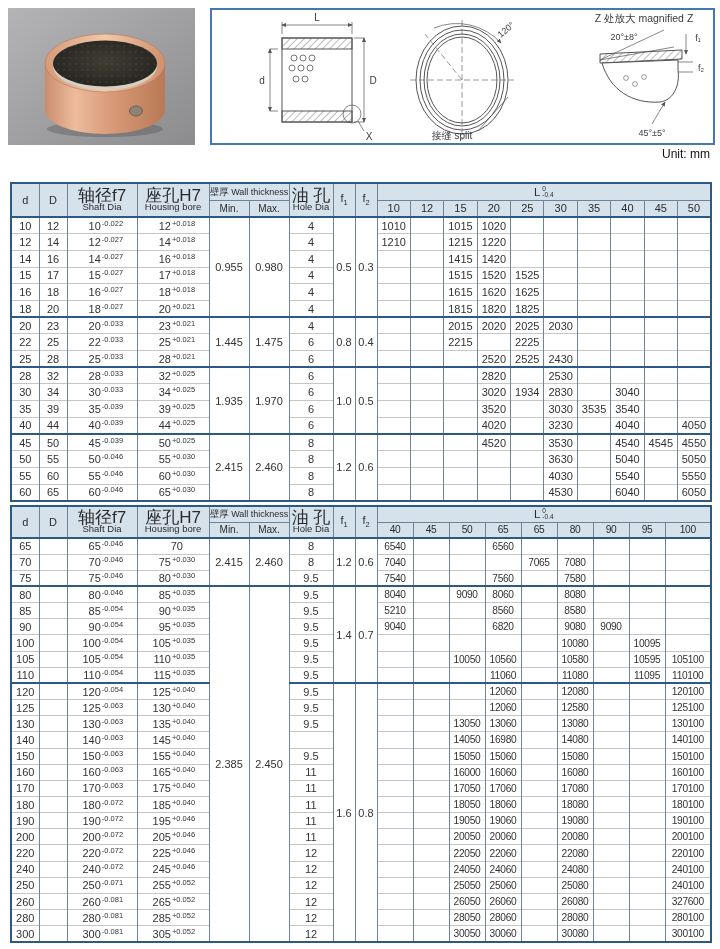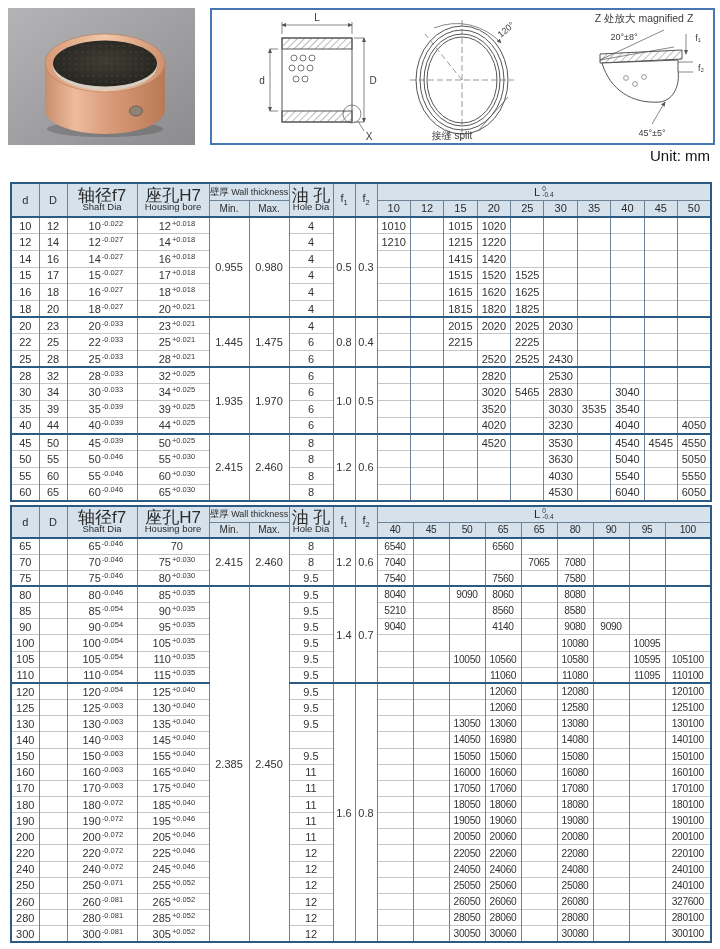--- a/index.html
+++ b/index.html
@@ -5,21 +5,21 @@
   :root{
     --dark:#2d5a82; --vert:#6e8496; --row:#c4c7c9; --hbg:#d5e2ec; --txt:#333;
   }
   html,body{margin:0;padding:0;}
   body{
     width:720px;height:949px;position:relative;background:#fff;
     font-family:"Liberation Sans",sans-serif;overflow:hidden;color:var(--txt);
   }
   .photo{position:absolute;left:8px;top:8px;width:187px;height:137px;}
   .dbox{position:absolute;left:210px;top:8px;width:501px;height:133px;border:2px solid #4677b2;background:#fff;}
-  .unit{position:absolute;top:147px;right:10px;font-size:15px;color:#111;}
+  .unit{position:absolute;top:147px;right:10px;font-size:12px;color:#111;}
   table{border-collapse:collapse;table-layout:fixed;position:absolute;left:10px;width:700px;border:2px solid var(--dark);background:#fff;}
   #t1{top:182px;} #t2{top:505px;}
   #t1 thead tr{height:17px;} #t2 thead tr{height:16px;}
   #t1 tbody tr{height:16.7px;} #t2 tbody tr{height:16.16px;}
   th,td{padding:0;margin:0;text-align:center;vertical-align:middle;overflow:hidden;white-space:nowrap;}
   td{font-size:11px;border-left:1px solid var(--vert);border-top:1px solid var(--row);}
   th{font-size:11px;font-weight:normal;background:var(--hbg);border-left:1px solid var(--vert);border-top:1px solid var(--vert);color:#2b2b2b;}
   tbody tr:first-child > td{border-top:2px solid var(--dark);}
   tr.grp > td{border-top:2px solid var(--dark);}
   .c-wall{border-bottom:1px solid var(--vert);margin-left:44px;}
@@ -412,21 +412,21 @@
       <tr>
         <td class="c-d">30</td>
         <td class="c-D">34</td>
         <td class="c-s"><span class="val">30</span><span class="tol">-0.033</span></td>
         <td class="c-s"><span class="val">34</span><span class="tol">+0.025</span></td>
         <td class="c-h">6</td>
         <td class="c-l"></td>
         <td class="c-l"></td>
         <td class="c-l"></td>
         <td class="c-l">3020</td>
-        <td class="c-l">5465</td>
+        <td class="c-l">1934</td>
         <td class="c-l">2830</td>
         <td class="c-l"></td>
         <td class="c-l">3040</td>
         <td class="c-l"></td>
         <td class="c-l"></td>
       </tr>
       <tr>
         <td class="c-d">35</td>
         <td class="c-D">39</td>
         <td class="c-s"><span class="val">35</span><span class="tol">-0.039</span></td>
@@ -681,21 +681,21 @@
       </tr>
       <tr>
         <td class="c-d">90</td>
         <td class="c-D"></td>
         <td class="c-s"><span class="val">90</span><span class="tol">-0.054</span></td>
         <td class="c-s"><span class="val">95</span><span class="tol">+0.035</span></td>
         <td class="c-h">9.5</td>
         <td class="c-l">9040</td>
         <td class="c-l"></td>
         <td class="c-l"></td>
-        <td class="c-l">4140</td>
+        <td class="c-l">6820</td>
         <td class="c-l"></td>
         <td class="c-l">9080</td>
         <td class="c-l">9090</td>
         <td class="c-l"></td>
         <td class="c-l"></td>
       </tr>
       <tr>
         <td class="c-d">100</td>
         <td class="c-D"></td>
         <td class="c-s"><span class="val">100</span><span class="tol">-0.054</span></td>

